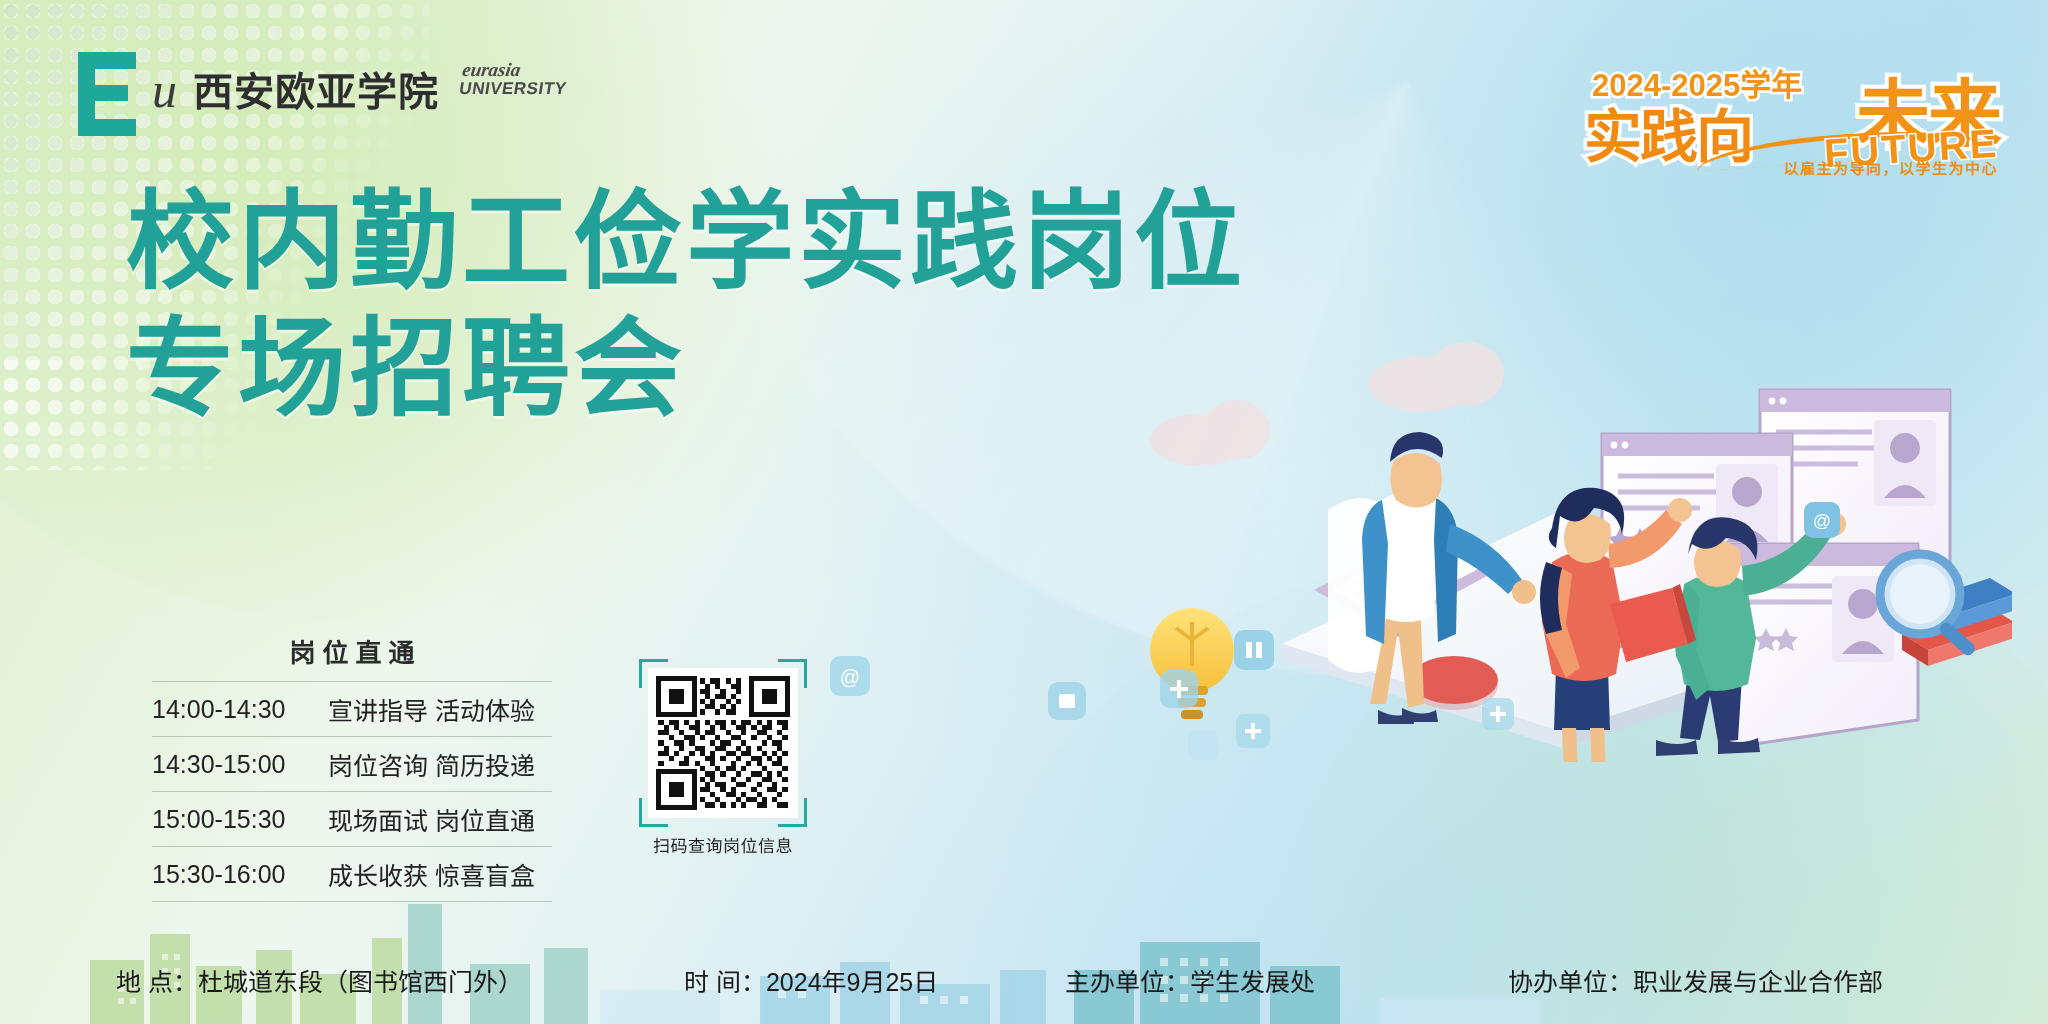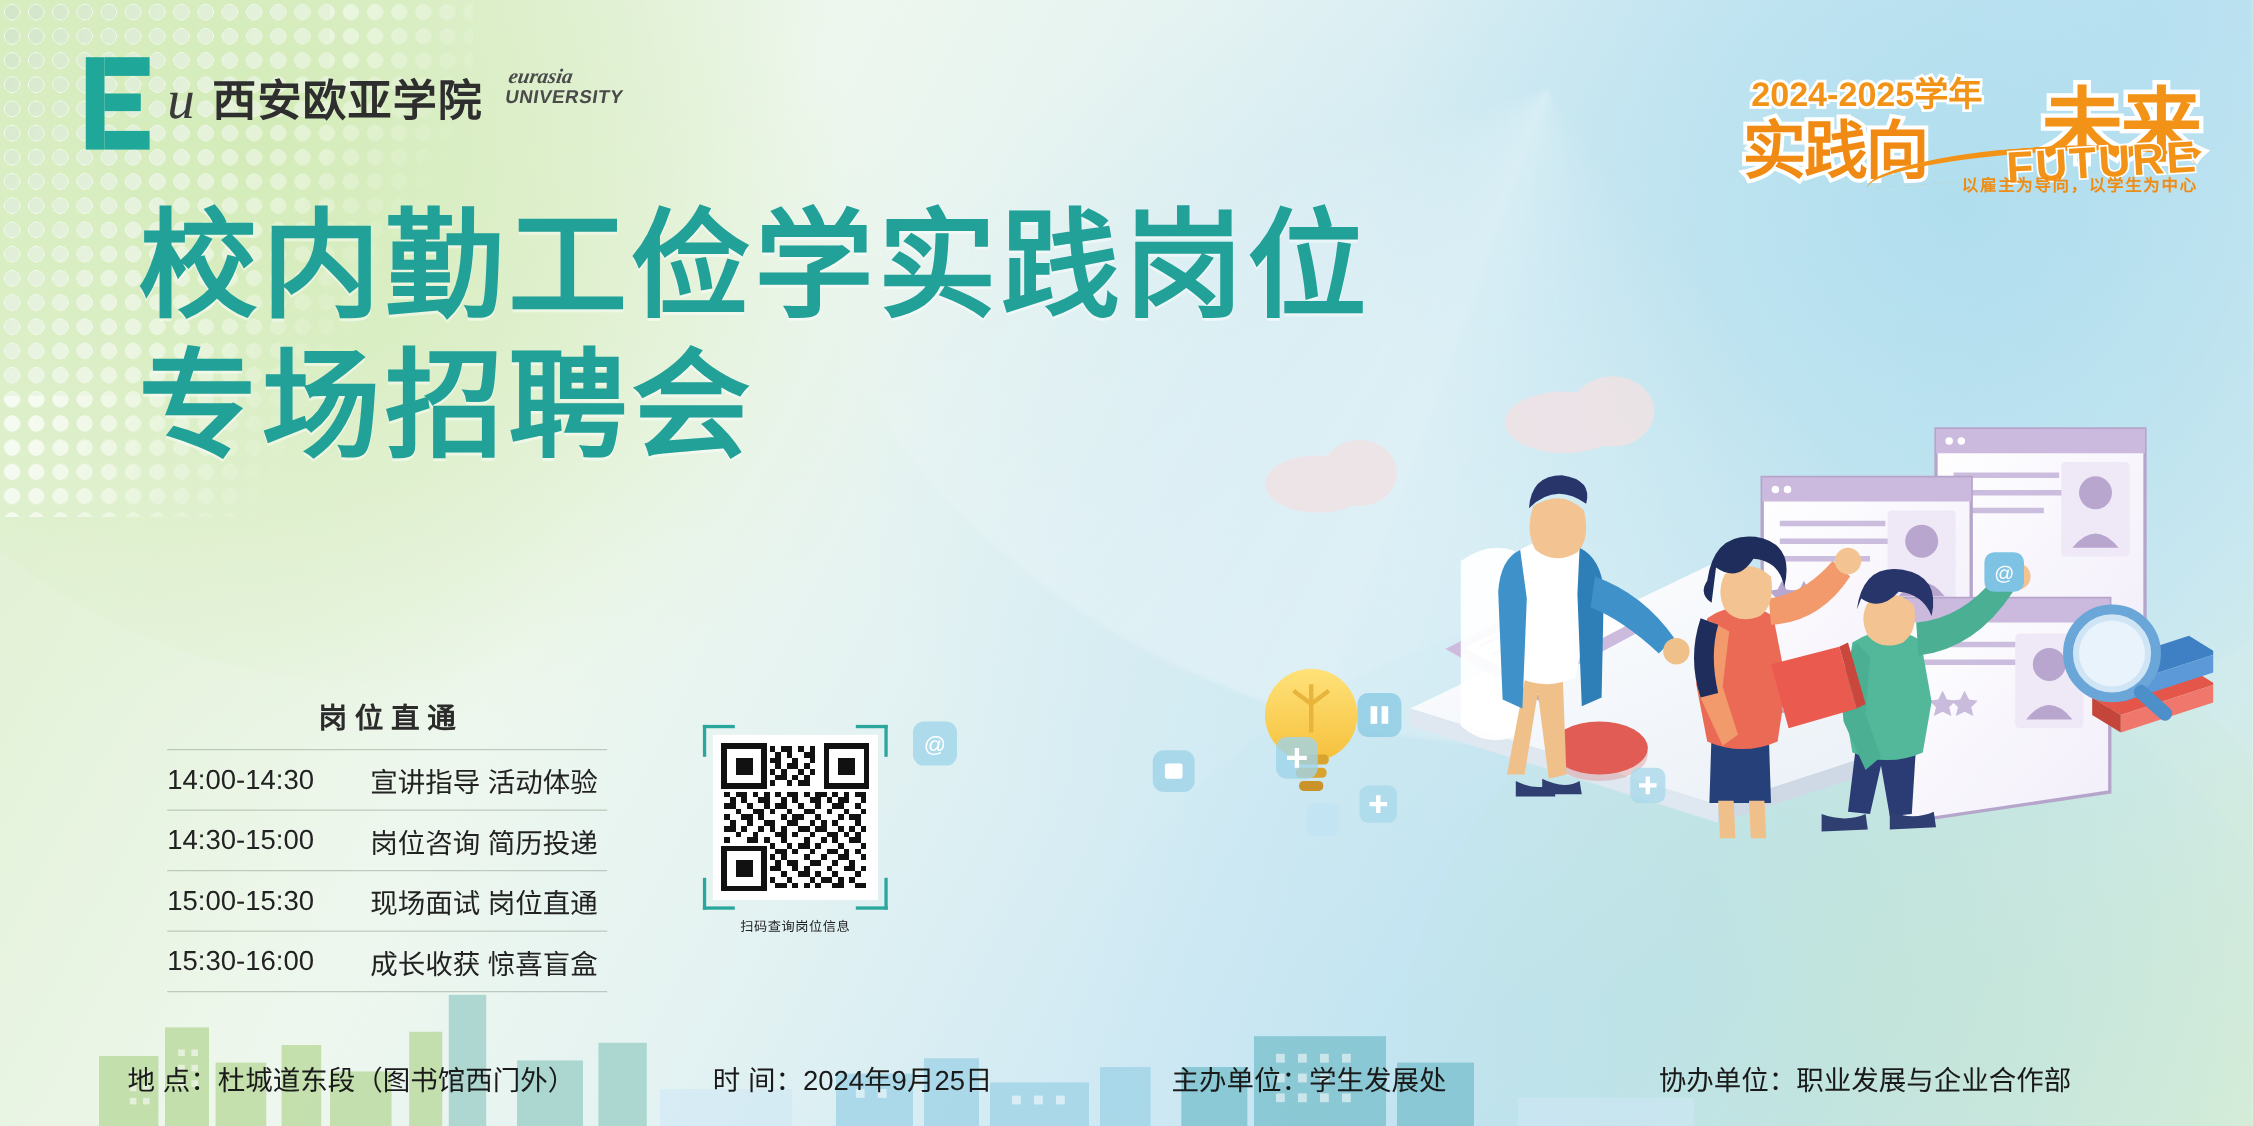--- a/index.html
+++ b/index.html
@@ -110,45 +110,45 @@
   .schedule h3{
     margin:0 0 12px 0;text-align:center;font-size:26px;font-weight:700;color:#2b2b2b;
     letter-spacing:7px;text-indent:7px;
   }
   .schedule table{border-collapse:collapse;width:100%;}
   .schedule td{
     padding:9px 0;font-size:25px;color:#222;border-top:1.6px solid rgba(120,140,120,.45);
   }
   .schedule tr:last-child td{border-bottom:1.6px solid rgba(120,140,120,.45);}
   .schedule td.t{width:44%;text-align:left;white-space:nowrap;}
-  .schedule td.d{width:56%;text-align:center;white-space:nowrap;}
+  .schedule td.d{width:56%;white-space:nowrap;}
 
   
   .qr-wrap{position:absolute;left:640px;top:668px;width:166px;}
   .qr-frame{position:relative;width:150px;height:150px;margin:0 auto;}
   .qr-frame .corner{position:absolute;width:26px;height:26px;border:3px solid #2aa79c;}
   .qr-frame .c1{left:-9px;top:-9px;border-right:none;border-bottom:none;}
   .qr-frame .c2{right:-9px;top:-9px;border-left:none;border-bottom:none;}
   .qr-frame .c3{left:-9px;bottom:-9px;border-right:none;border-top:none;}
   .qr-frame .c4{right:-9px;bottom:-9px;border-left:none;border-top:none;}
   .qr-frame svg{display:block;background:#fff;}
-  .qr-cap{margin-top:14px;text-align:center;font-size:12px;color:#1f1f1f;letter-spacing:.5px;white-space:nowrap;}
+  .qr-cap{margin-top:14px;text-align:center;font-size:17px;color:#1f1f1f;letter-spacing:.5px;white-space:nowrap;}
 
   
   .illus{position:absolute;right:36px;top:262px;width:880px;height:500px;}
 
   
   .cityline{position:absolute;left:0;bottom:0;width:2048px;height:120px;overflow:hidden;}
   .footer{
     position:absolute;left:0;bottom:0;width:2048px;height:96px;
     display:flex;align-items:center;
   }
   .footer .item{font-size:25px;color:#1a1a1a;white-space:nowrap;position:absolute;bottom:26px;}
   .f1{left:116px;}
-  .f2{left:648px;}
+  .f2{left:684px;}
   .f3{left:1065px;}
   .f4{left:1508px;}
 </style>
 </head>
 <body>
 
 <div class="poster">
 
   <div class="blob blob-a"></div>
   <div class="blob blob-b"></div>

